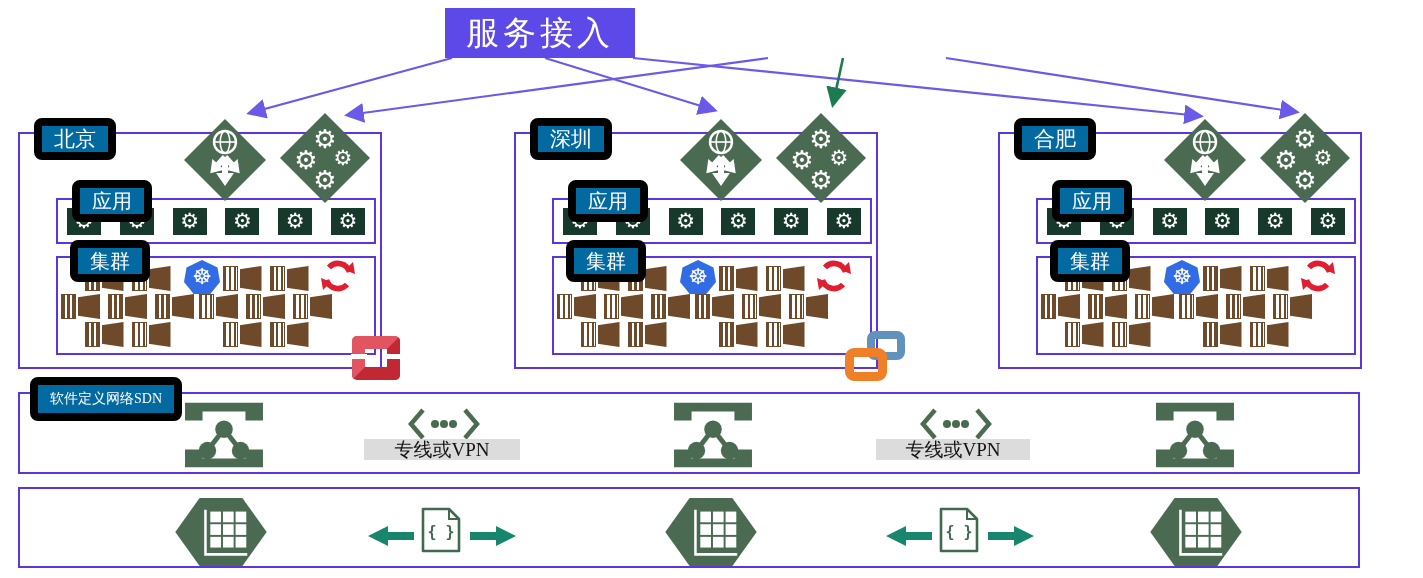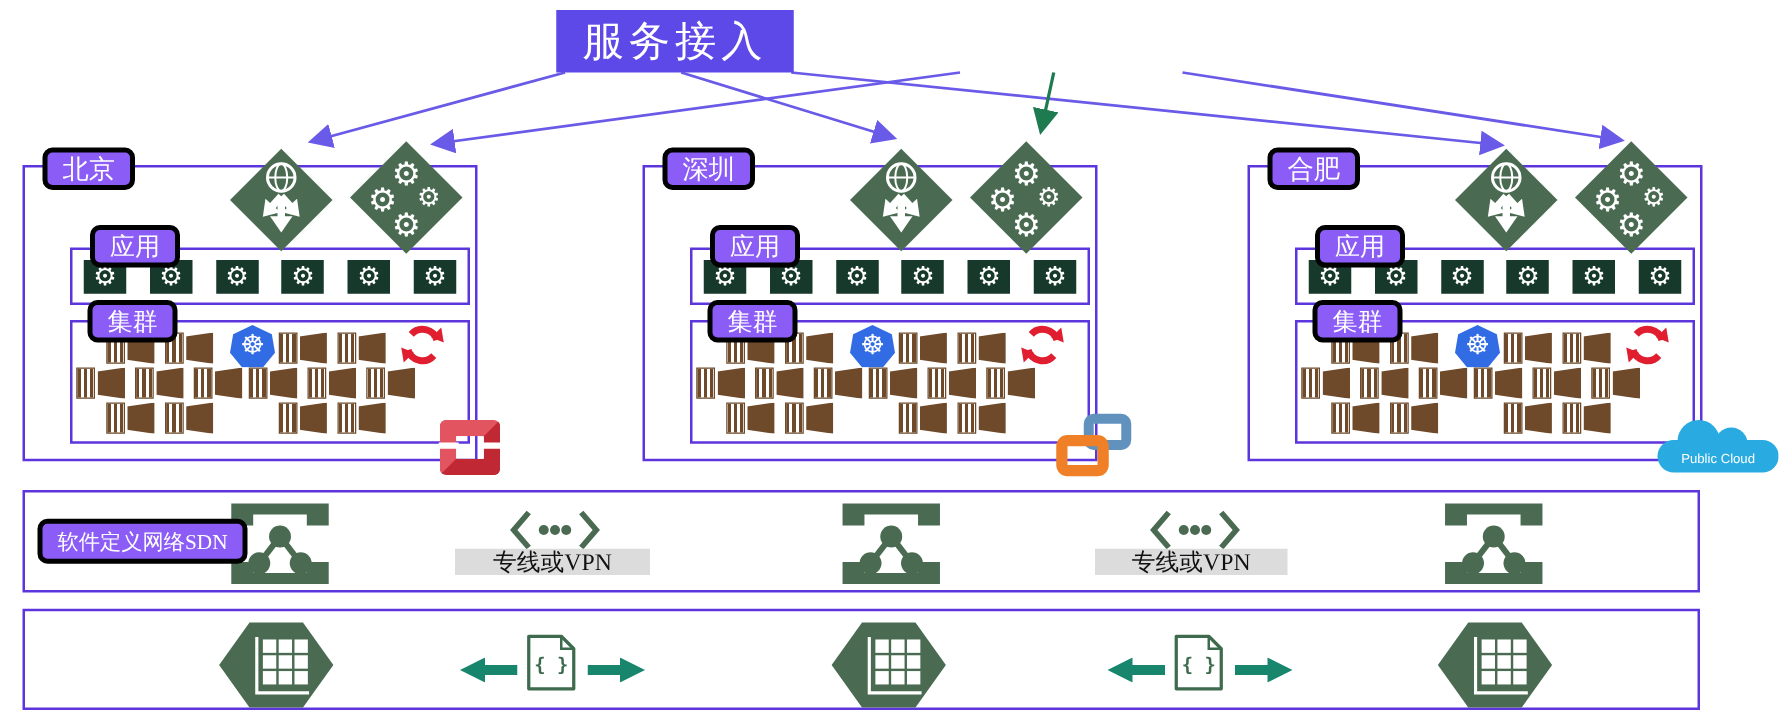--- a/index.html
+++ b/index.html
@@ -11,21 +11,21 @@
           letter-spacing:4px;display:flex;align-items:center;justify-content:center;z-index:6;}
   #svcAccess{left:445px;width:190px;}
   #svcOrch{left:762px;width:188px;}
 
   
   .lines{position:absolute;left:0;top:0;width:1423px;height:578px;z-index:5;pointer-events:none;}
   .lines line{stroke:#6A5AE8;stroke-width:2.2;}
   .lines line.green{stroke:#1E7A4F;stroke-width:2.6;}
 
   
-  .pill{position:absolute;background:#8b5cf6;color:#fff;border:4px solid #000000;border-radius:8px;
+  .pill{position:absolute;background:#0369a1;color:#fff;border:8px solid #000000;border-radius:8px;
         display:flex;align-items:center;justify-content:center;z-index:4;font-size:20px;
         padding:0 12px;height:26px;white-space:nowrap;}
 
   
   .region{position:absolute;top:132px;width:360px;height:233px;border:2px solid #5C35DD;z-index:2;}
   #regionBJ{left:18px;} #regionSZ{left:514px;} #regionHF{left:998px;}
   .region-pill{left:14px;top:-16px;font-size:21px;}
 
   .diamond{position:absolute;z-index:3;}
   .d-lb{left:163px;top:-16px;width:84px;height:84px;}
@@ -68,21 +68,21 @@
   .cloud{position:absolute;left:1326px;top:336px;width:97px;height:42px;z-index:6;}
   .cloud-b1{position:absolute;left:16px;top:0;width:34px;height:34px;background:#29ABE2;border-radius:50%;}
   .cloud-b2{position:absolute;left:46px;top:6px;width:26px;height:26px;background:#29ABE2;border-radius:50%;}
   .cloud-body{position:absolute;bottom:0;width:100%;height:26px;background:#29ABE2;border-radius:13px;}
   .cloud-label{position:absolute;bottom:5px;width:100%;text-align:center;color:#fff;font-size:10.5px;
       font-family:"Liberation Sans",sans-serif;}
 
   
   .layer{position:absolute;left:18px;width:1342px;border:2px solid #5C35DD;box-sizing:border-box;z-index:1;background:#fff;}
   #sdnBox{top:392px;height:82px;} #sdsBox{top:487px;height:81px;}
-  .layer-pill{font-size:17px;height:28px;margin-top:38px;}
+  .layer-pill{font-size:14px;height:28px;}
   #sdnPill{left:30px;top:377px;} #sdsPill{left:30px;top:476px;}
 
   .sdn-icon{position:absolute;top:397px;width:86px;height:76px;z-index:2;}
   .sdn1{left:181px;} .sdn2{left:670px;} .sdn3{left:1152px;}
   .vpn-dots{position:absolute;top:407px;width:76px;height:34px;z-index:2;}
   .vpn1{left:406px;} .vpn2{left:918px;}
   .vpn-bar{position:absolute;top:439px;width:156px;height:21px;background:#DCDCDC;z-index:2;
       display:flex;align-items:center;justify-content:center;font-size:19px;color:#111;}
   .bar1{left:364px;} .bar2{left:876px;width:154px;}
 
@@ -381,26 +381,20 @@
     </div>
   </div>
 
   <div class="openstack">
       <div class="os-ring"></div>
     </div>
   <div class="vmware">
     <div class="vm-blue"></div>
     <div class="vm-orange"></div>
   </div>
-  <div class="cloud">
-    <div class="cloud-b1"></div>
-      <div class="cloud-b2"></div>
-      <div class="cloud-body"></div>
-    <div class="cloud-label">Public Cloud</div>
-  </div>
 
   <div class="layer" id="sdnBox"></div>
   <div class="pill layer-pill" id="sdnPill">软件定义网络SDN</div>
   <svg class="sdn-icon sdn1">
       <use href="#sym-sdn"></use>
     </svg>
   <svg class="sdn-icon sdn2">
       <use href="#sym-sdn"></use>
     </svg>
   <svg class="sdn-icon sdn3">

